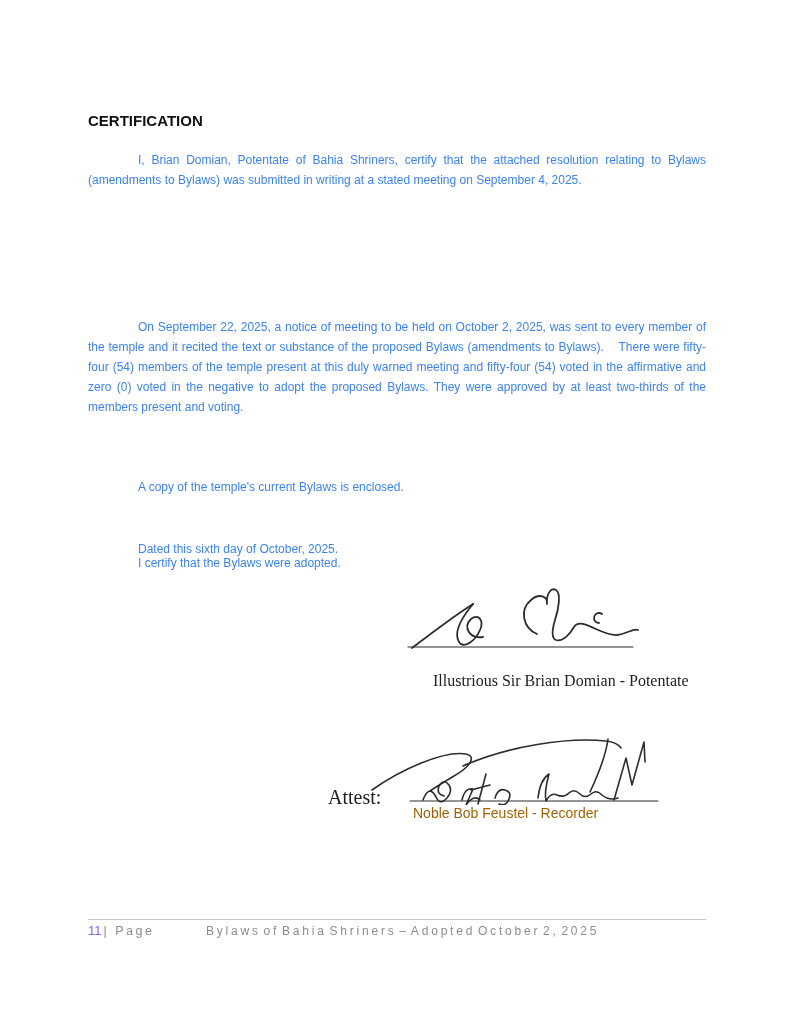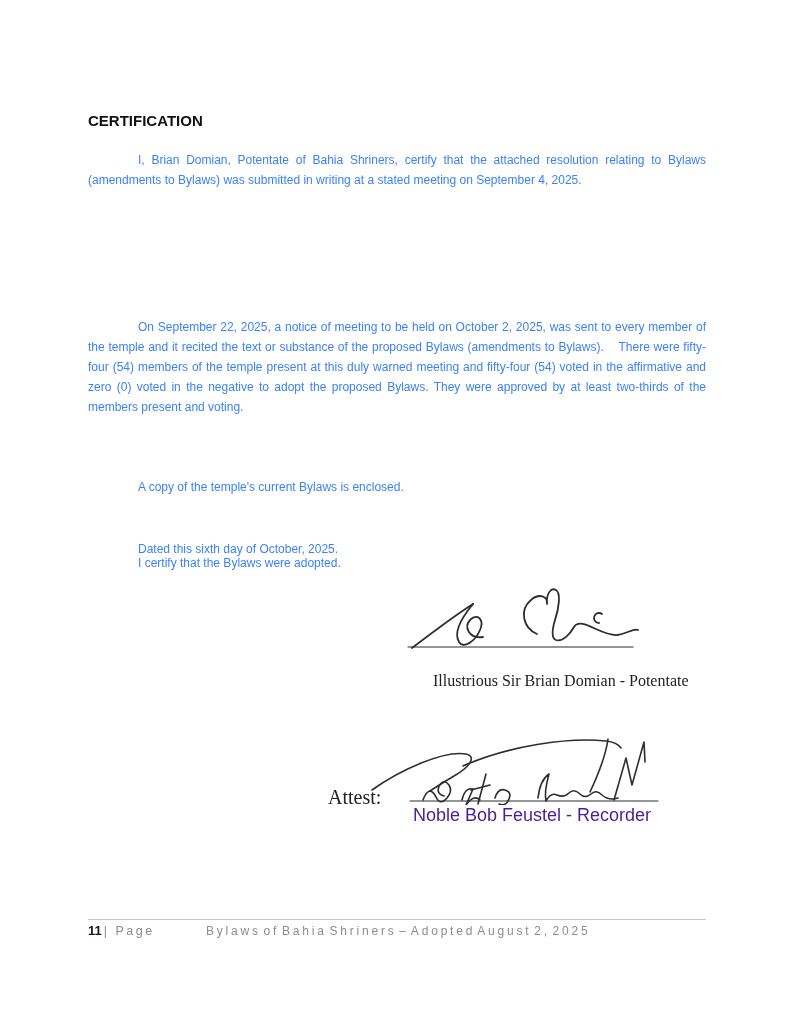--- a/index.html
+++ b/index.html
@@ -52,38 +52,38 @@
   .attest-label {
     position: absolute;
     left: 328px; top: 786px;
     font-family: "Liberation Serif", serif;
     font-size: 20px;
     color: #222;
   }
   .sig2-caption {
     position: absolute;
     left: 413px; top: 805px;
-    font-size: 18px;
-    color: #4c1d95;
+    font-size: 14px;
+    color: #a16207;
     white-space: nowrap;
   }
 
   .footer-rule {
     position: absolute;
     left: 88px; top: 919px;
     width: 618px; height: 1px;
     background: #c9c9c9;
   }
   .footer-left {
     position: absolute;
     left: 88px; top: 923px;
     font-size: 13px;
     white-space: nowrap;
   }
-  .footer-pagenum { font-weight: bold; color: #0f172a; }
+  .footer-pagenum { font-weight: normal; color: #8b5cf6; }
   .footer-pageword {
     color: #8c8c8c;
     letter-spacing: 2.5px;
     margin-left: 2px;
     font-size: 12.5px;
   }
   .footer-doctitle {
     position: absolute;
     left: 206px; top: 924px;
     font-size: 12px;
@@ -132,15 +132,15 @@
       <path d="M246 70 L258 28 L264 55 L276 12 L277 32"></path>
       <line x1="42" y1="71" x2="290" y2="71" stroke-width="1"></line>
     </g>
   </svg>
   <div class="sig2-caption">Noble Bob Feustel - Recorder</div>
 
   <div class="footer-rule"></div>
   <div class="footer-left">
     <span class="footer-pagenum">11</span><span class="footer-pageword">| Page</span>
   </div>
-  <div class="footer-doctitle">Bylaws of Bahia Shriners – Adopted August 2, 2025</div>
+  <div class="footer-doctitle">Bylaws of Bahia Shriners – Adopted October 2, 2025</div>
 
 </div>
 
 </body></html>

